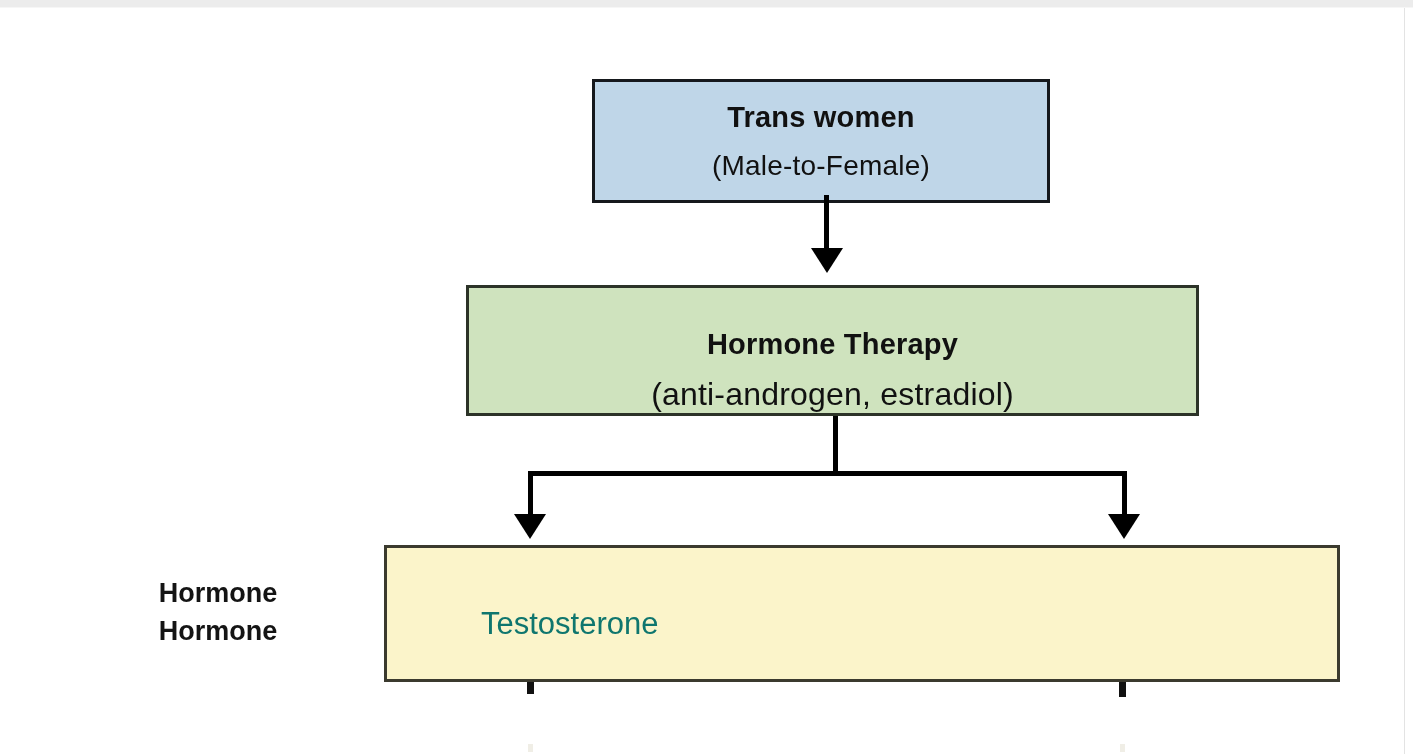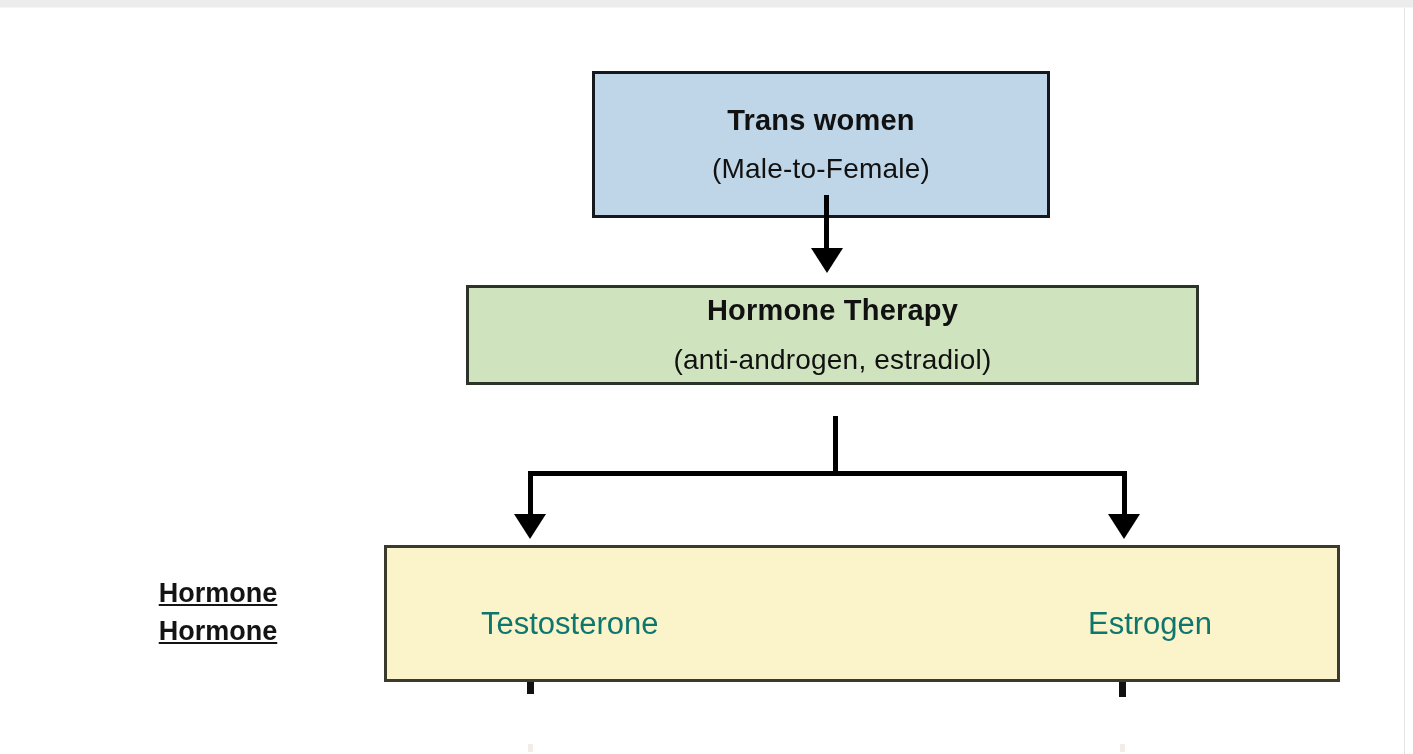--- a/index.html
+++ b/index.html
@@ -54,36 +54,37 @@
     font-weight: bold;
     letter-spacing: 0.2px;
   }
   .node .line-plain {
     font-weight: normal;
     letter-spacing: 0.2px;
     margin-top: 12px;
   }
 
   #node-trans-women {
-    left: 592px; top: 71px;
-    width: 458px; height: 147px;
+    left: 592px; top: 79px;
+    width: 458px; height: 124px;
     background: #bfd6e8;
     border-color: #15181c;
   }
   #node-trans-women .line-bold { font-size: 29px; line-height: 36px; }
   #node-trans-women .line-plain { font-size: 28px; line-height: 37px; }
 
   #node-hormone-therapy {
     left: 466px; top: 285px;
-    width: 733px; height: 100px;
+    width: 733px; height: 131px;
     background: #cfe3be;
     border-color: #2c3328;
+    justify-content: flex-end;
   }
   #node-hormone-therapy .line-bold { font-size: 29px; line-height: 38px; }
-  #node-hormone-therapy .line-plain { font-size: 28px; line-height: 38px; }
+  #node-hormone-therapy .line-plain { font-size: 32px; line-height: 38px; }
 
   #node-hormone-levels-box {
     left: 384px; top: 545px;
     width: 956px; height: 137px;
     background: #fbf4ca;
     border-color: #3b3a2e;
     display: block;
   }
   .hormone-label {
     position: absolute;
@@ -98,21 +99,20 @@
   
   #caption-hormone-levels {
     position: absolute;
     left: 118px; top: 574px;
     width: 200px;
     text-align: center;
     font-size: 27px;
     font-weight: bold;
     line-height: 38px;
     color: #141414;
-    text-decoration: underline;
   }
 
   
   .conn {
     position: absolute;
     background: #000000;
   }
   .v-line { width: 5px; }
   .h-line { height: 5px; }
 
@@ -182,21 +182,20 @@
   <div class="arrow-head" id="arrow-left"></div>
   <div class="arrow-head" id="arrow-right"></div>
 
   <div id="caption-hormone-levels">
     <div>Hormone</div>
     <div>Hormone</div>
   </div>
 
   <div class="node" id="node-hormone-levels-box">
     <div class="hormone-label" id="label-testosterone">Testosterone</div>
-    <div class="hormone-label" id="label-estrogen">Estrogen</div>
   </div>
 
   <div class="stub" id="stub-left"></div>
   <div class="stub" id="stub-right"></div>
   <div class="ghost-tick" id="ghost-left"></div>
   <div class="ghost-tick" id="ghost-right"></div>
 
 </div>
 
 </body></html>

